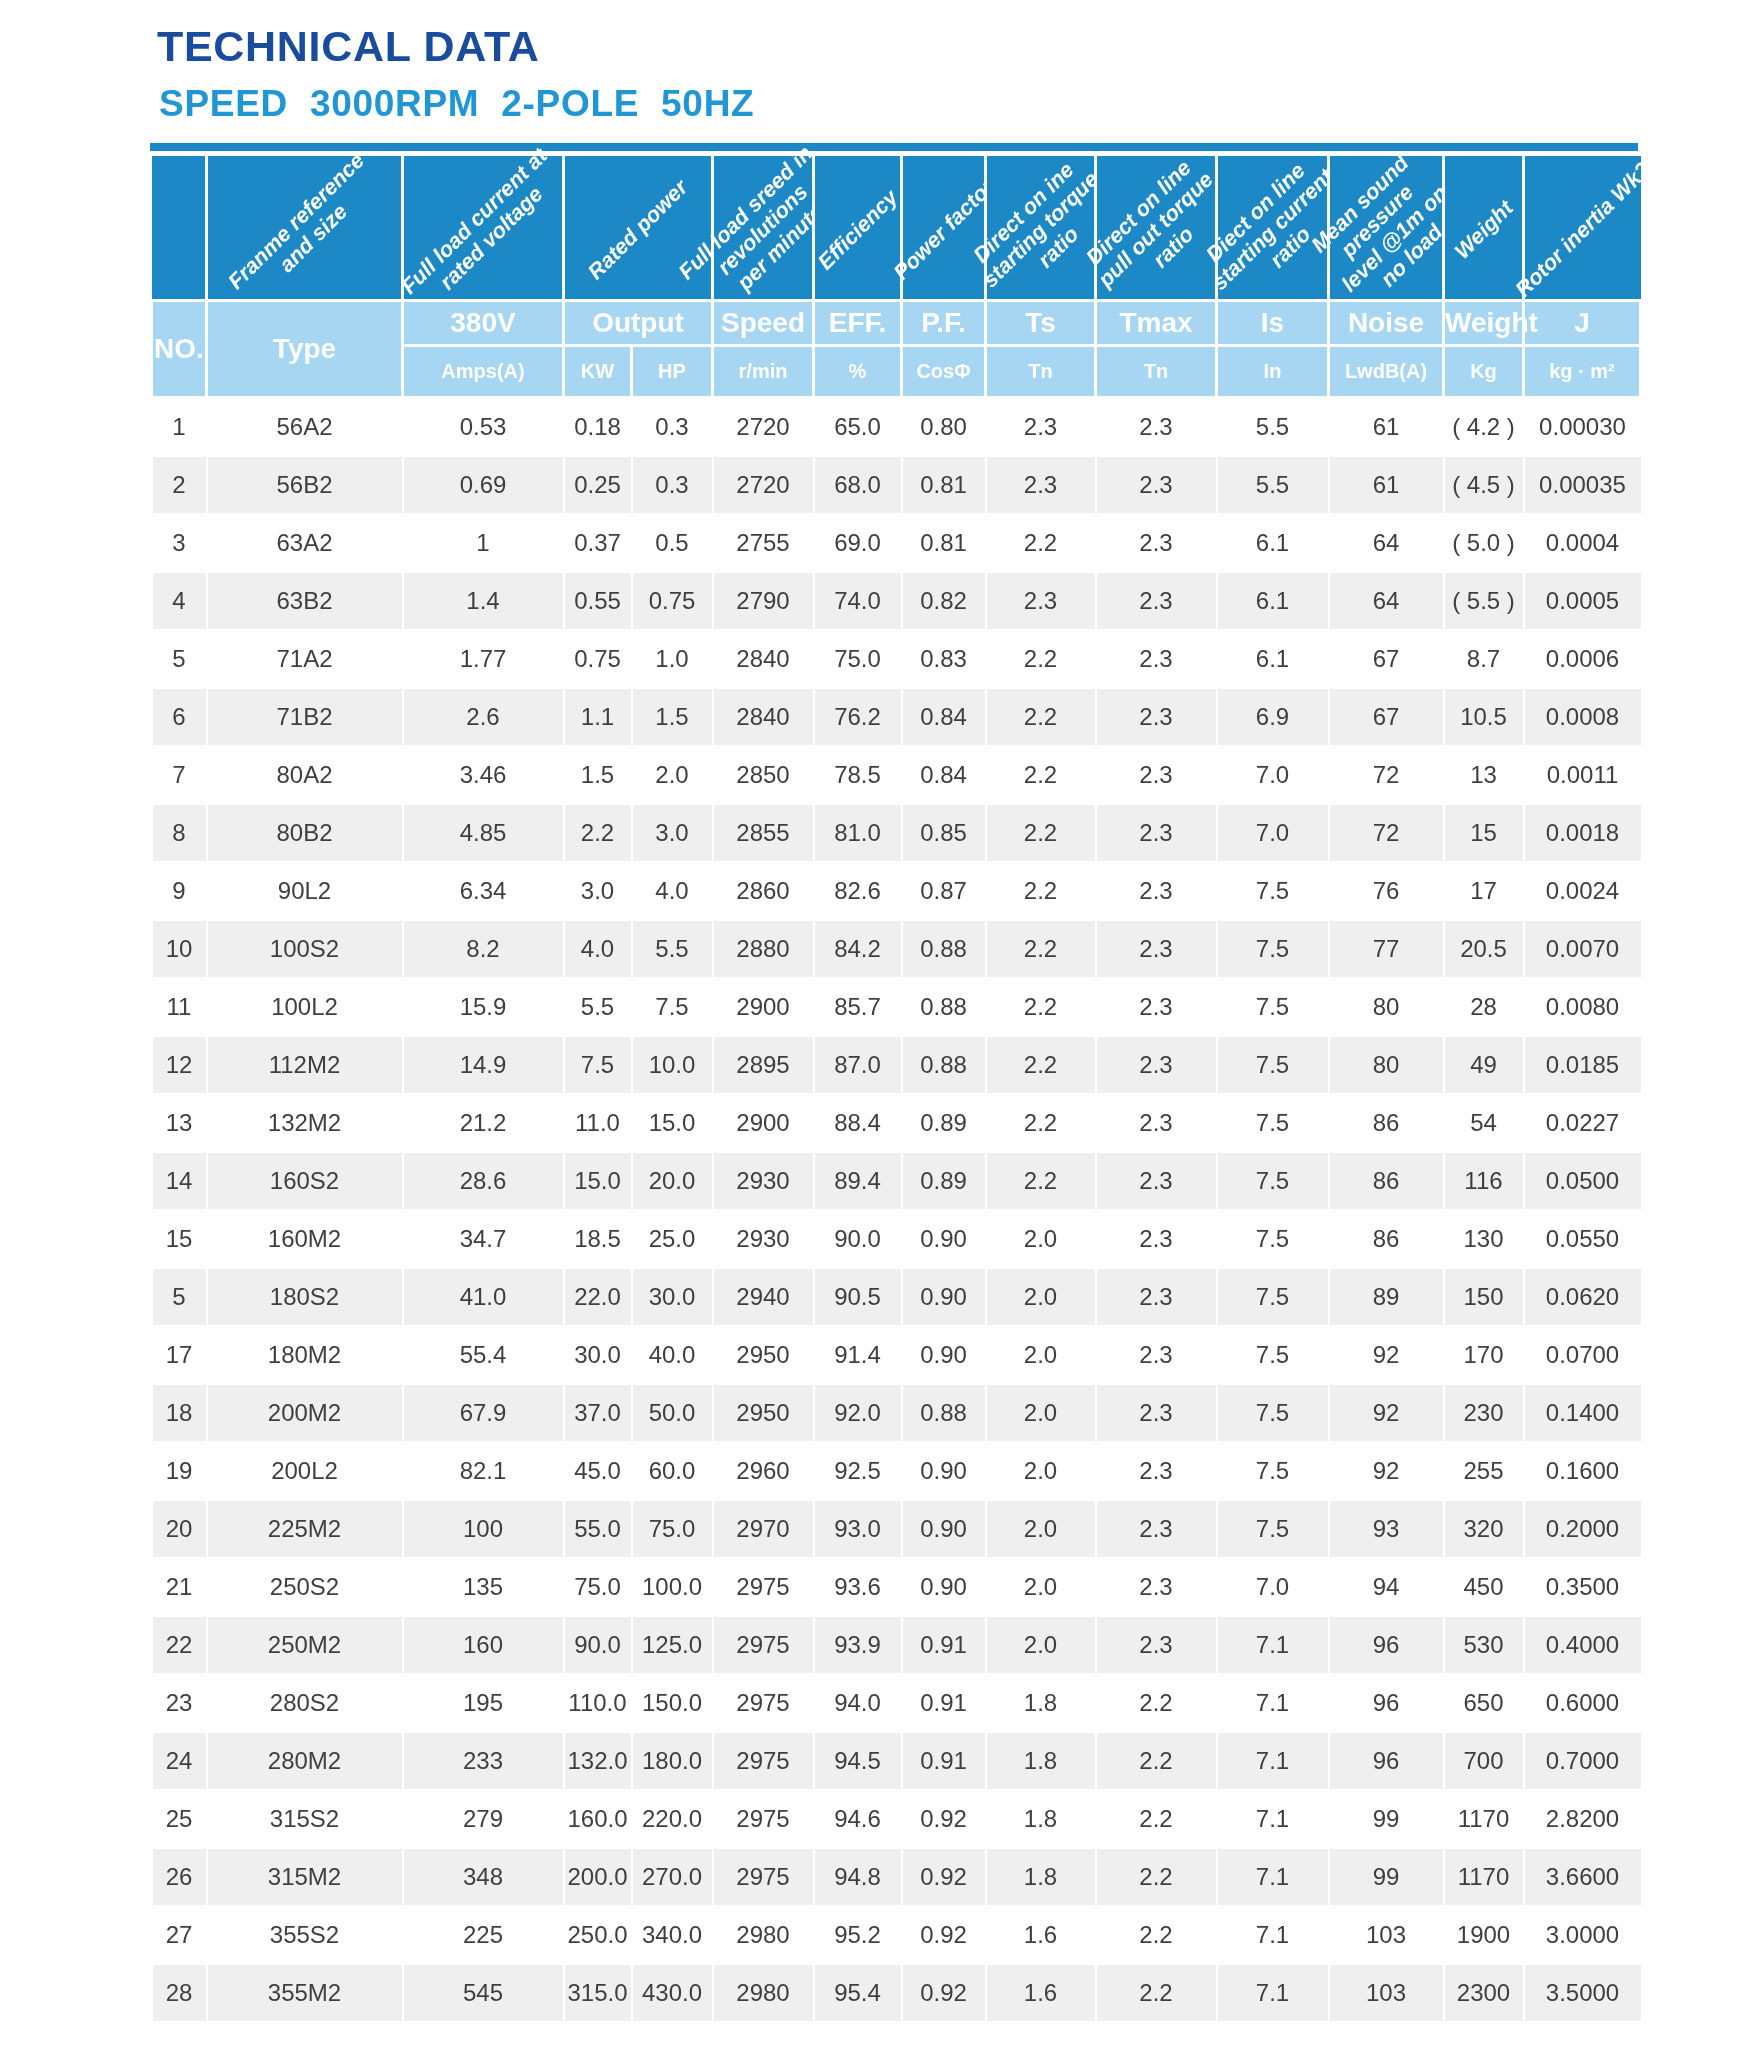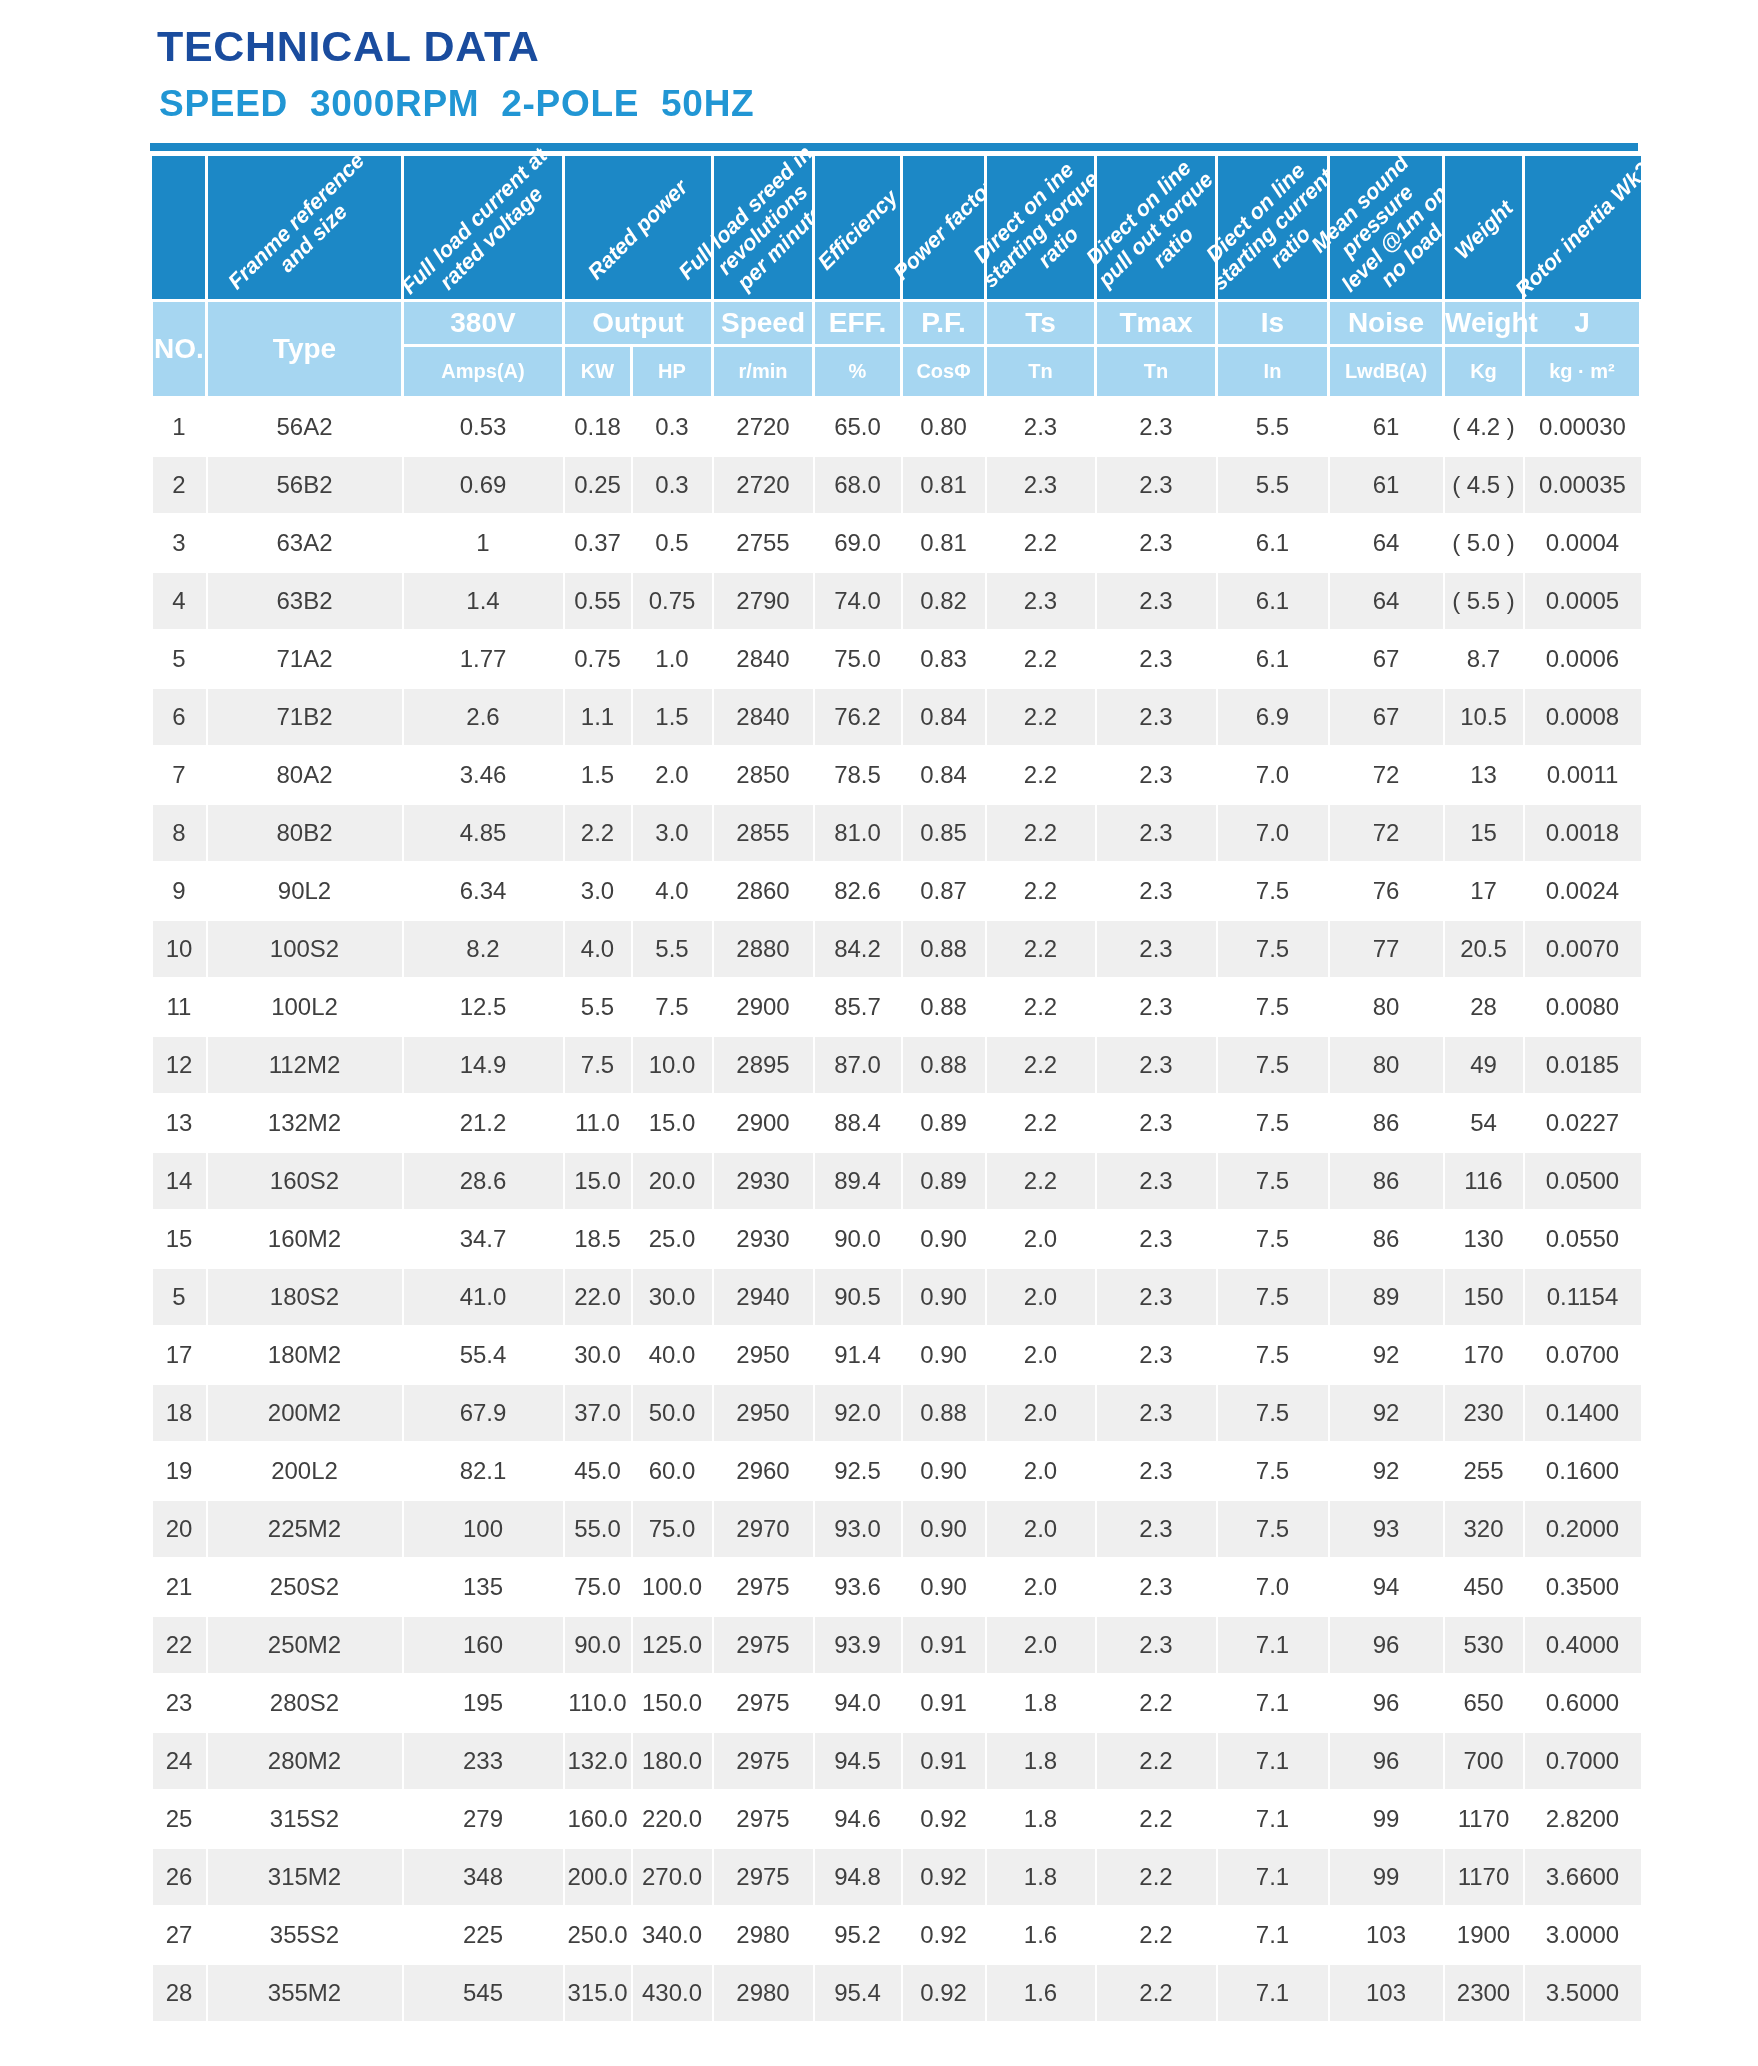--- a/index.html
+++ b/index.html
@@ -304,21 +304,21 @@
             <td>2.2</td>
             <td>2.3</td>
             <td>7.5</td>
             <td>77</td>
             <td>20.5</td>
             <td>0.0070</td>
           </tr>
           <tr>
             <td>11</td>
             <td>100L2</td>
-            <td>12.5</td>
+            <td>15.9</td>
             <td>5.5</td>
             <td>7.5</td>
             <td>2900</td>
             <td>85.7</td>
             <td>0.88</td>
             <td>2.2</td>
             <td>2.3</td>
             <td>7.5</td>
             <td>80</td>
             <td>28</td>
@@ -395,21 +395,21 @@
             <td>22.0</td>
             <td>30.0</td>
             <td>2940</td>
             <td>90.5</td>
             <td>0.90</td>
             <td>2.0</td>
             <td>2.3</td>
             <td>7.5</td>
             <td>89</td>
             <td>150</td>
-            <td>0.1154</td>
+            <td>0.0620</td>
           </tr>
           <tr>
             <td>17</td>
             <td>180M2</td>
             <td>55.4</td>
             <td>30.0</td>
             <td>40.0</td>
             <td>2950</td>
             <td>91.4</td>
             <td>0.90</td>

